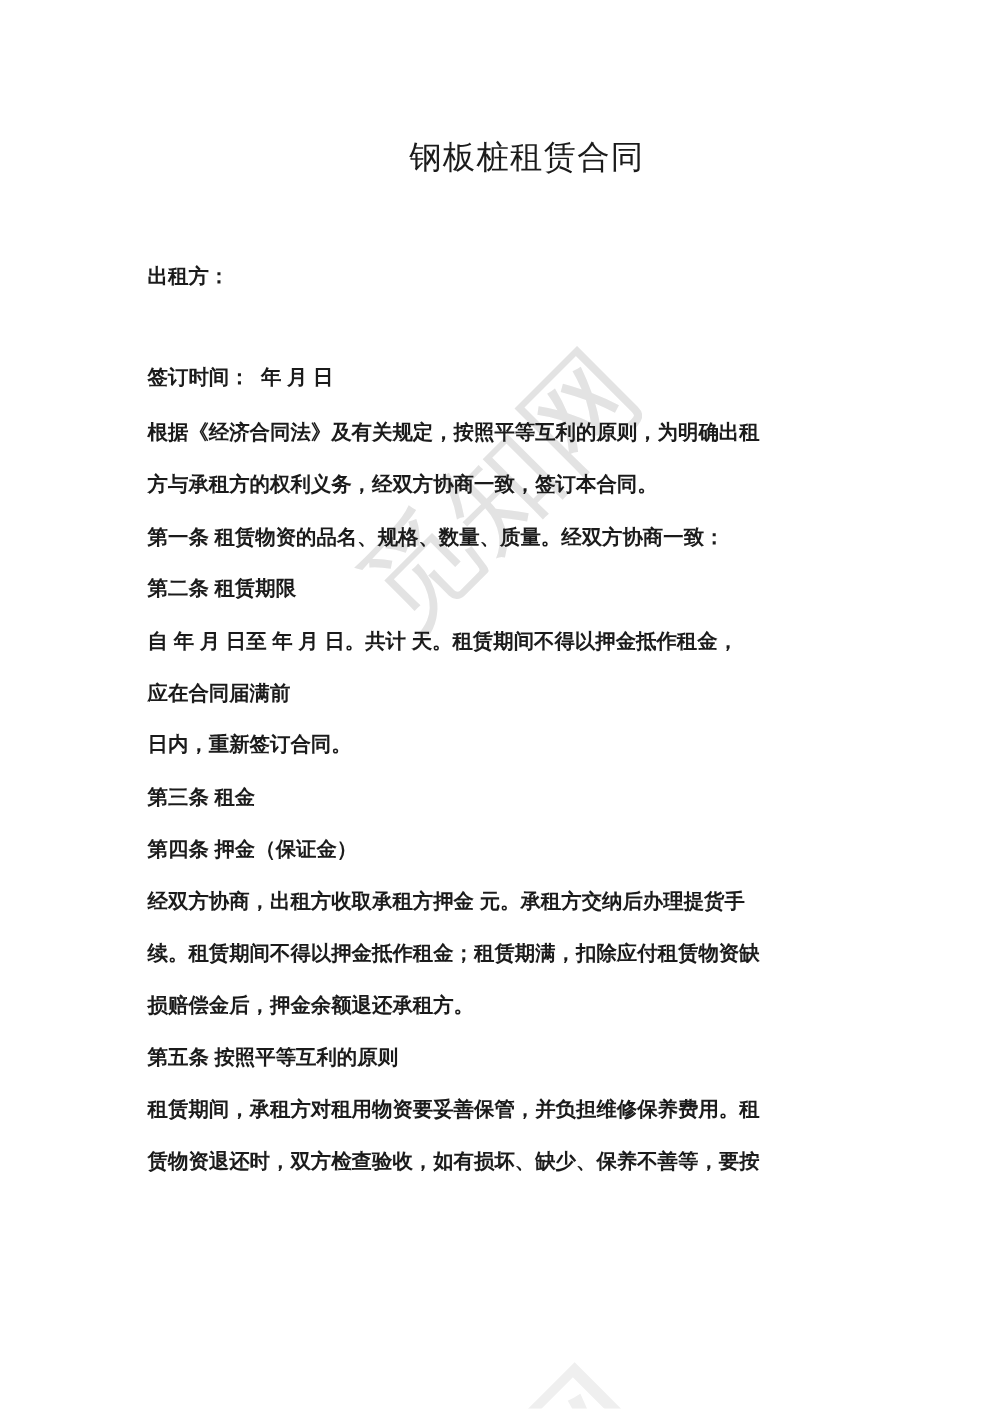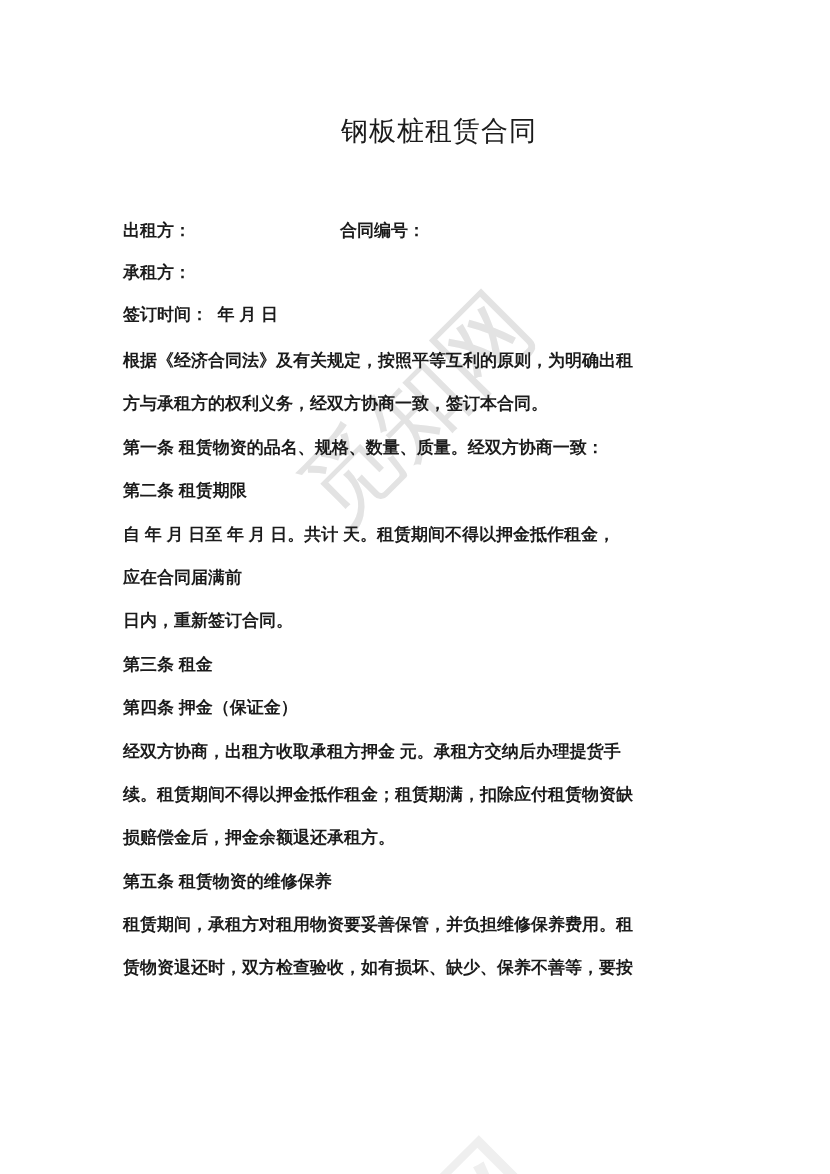--- a/index.html
+++ b/index.html
@@ -98,41 +98,39 @@
 <div class="page">
 
   <div class="wm-main">觅知网</div>
   <div class="wm-bottom">网</div>
 
   <div class="title">钢板桩租赁合同</div>
 
   <div class="meta">
     <div class="meta-row">
       <span class="meta-left">出租方：</span>
-      <span class="meta-right">合同编号：</span>
     </div>
     <div class="meta-row">
-      <span class="meta-left">承租方：</span>
     </div>
     <div class="meta-row">
       <span>签订时间：  年 月 日</span>
     </div>
   </div>
 
   <div class="body-text">
     <div class="bline">根据《经济合同法》及有关规定，按照平等互利的原则，为明确出租</div>
     <div class="bline">方与承租方的权利义务，经双方协商一致，签订本合同。</div>
     <div class="bline">第一条 租赁物资的品名、规格、数量、质量。经双方协商一致：</div>
     <div class="bline">第二条 租赁期限</div>
     <div class="bline">自 年 月 日至 年 月 日。共计 天。租赁期间不得以押金抵作租金，</div>
     <div class="bline">应在合同届满前</div>
     <div class="bline">日内，重新签订合同。</div>
     <div class="bline">第三条 租金</div>
     <div class="bline">第四条 押金（保证金）</div>
     <div class="bline">经双方协商，出租方收取承租方押金 元。承租方交纳后办理提货手</div>
     <div class="bline">续。租赁期间不得以押金抵作租金；租赁期满，扣除应付租赁物资缺</div>
     <div class="bline">损赔偿金后，押金余额退还承租方。</div>
-    <div class="bline">第五条 租赁物资的维修保养</div>
+    <div class="bline">第五条 按照平等互利的原则</div>
     <div class="bline">租赁期间，承租方对租用物资要妥善保管，并负担维修保养费用。租</div>
     <div class="bline">赁物资退还时，双方检查验收，如有损坏、缺少、保养不善等，要按</div>
   </div>
 
 </div>
 
 </body></html>

